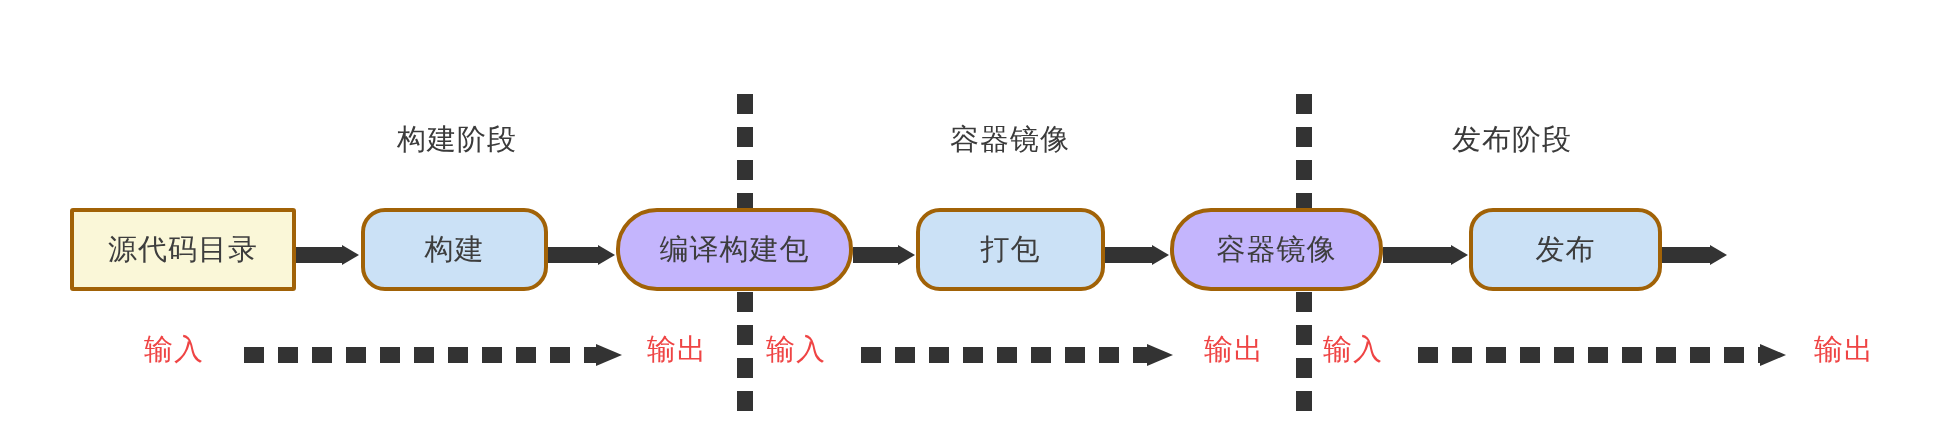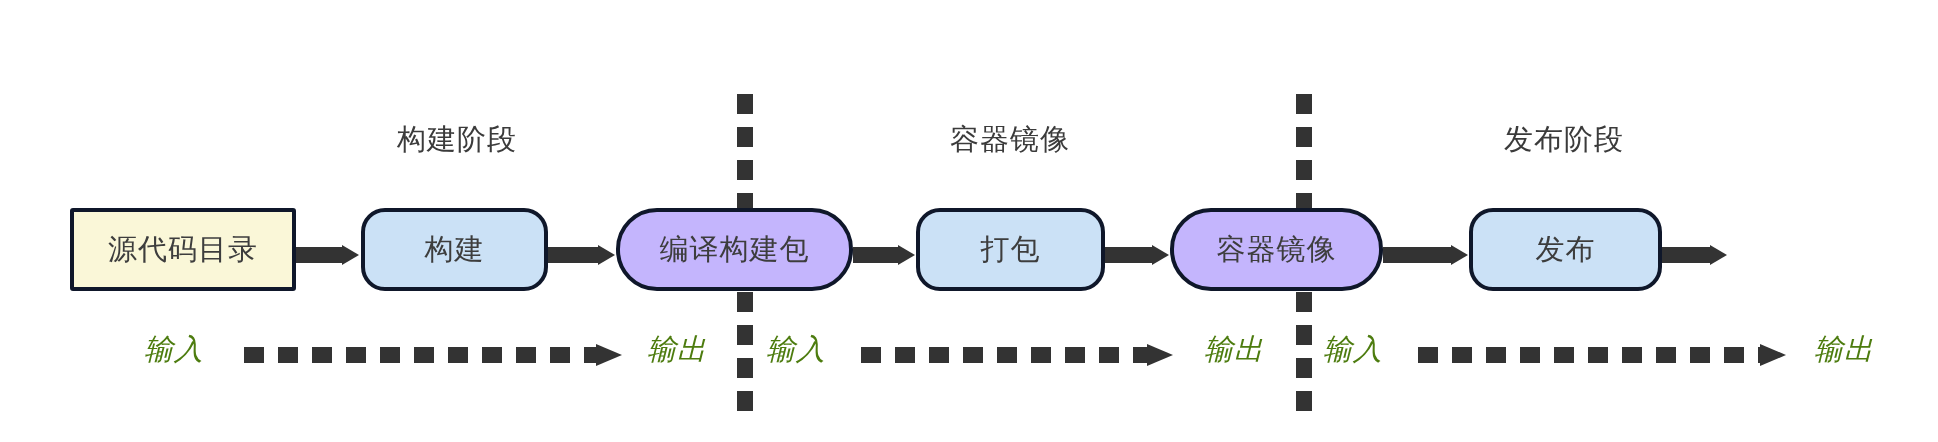--- a/index.html
+++ b/index.html
@@ -20,21 +20,21 @@
   }
   .vline {
     position:absolute; top:46px; height:326px; width:5px;
     background:repeating-linear-gradient(to bottom, #333333 0 20px, transparent 20px 33px);
     z-index:1;
   }
   .node {
     position:absolute; top:160px; height:83px;
     display:flex; align-items:center; justify-content:center;
     font-size:29px; color:#3d3d3d; letter-spacing:1px;
-    border:4px solid #0f172a;
+    border:4px solid #a16207;
     z-index:2; white-space:nowrap;
   }
   .node-source   { background:#faf7d8; border-radius:3px; }
   .node-process  { background:#cbe1f6; border-radius:24px; }
   .node-artifact { background:#c4b5fd; border-radius:41px; }
   .harrow {
     position:absolute; top:199px; height:4px;
     background:#333333; z-index:2;
   }
   .harrow::after {
@@ -50,34 +50,33 @@
   }
   .dasharrow::after {
     content:""; position:absolute; right:-26px; top:50%;
     transform:translateY(-50%);
     border-top:11px solid transparent; border-bottom:11px solid transparent;
     border-left:26px solid #333333;
   }
   .io-label {
     position:absolute; top:302px;
     transform:translate(-50%,-50%);
-    font-size:29px; color:#4d7c0f;
+    font-size:29px; color:#ef4444;
     white-space:nowrap; letter-spacing:1px;
     z-index:3;
-    font-style:italic;
   }
 </style>
 </head>
 <body>
 
 <div class="canvas">
 
   <div class="phase-label" style="left:409px">构建阶段</div>
   <div class="phase-label" style="left:962px">容器镜像</div>
-  <div class="phase-label" style="left:1516px">发布阶段</div>
+  <div class="phase-label" style="left:1464px">发布阶段</div>
 
   <div class="vline" style="left:689px"></div>
   <div class="vline" style="left:1248px"></div>
 
   <div class="node node-source" style="left:22px;   width:226px">源代码目录</div>
   <div class="node node-process" style="left:313px;  width:187px">构建</div>
   <div class="node node-artifact" style="left:568px;  width:237px">编译构建包</div>
   <div class="node node-process" style="left:868px;  width:189px">打包</div>
   <div class="node node-artifact" style="left:1122px; width:213px">容器镜像</div>
   <div class="node node-process" style="left:1421px; width:193px">发布</div>

